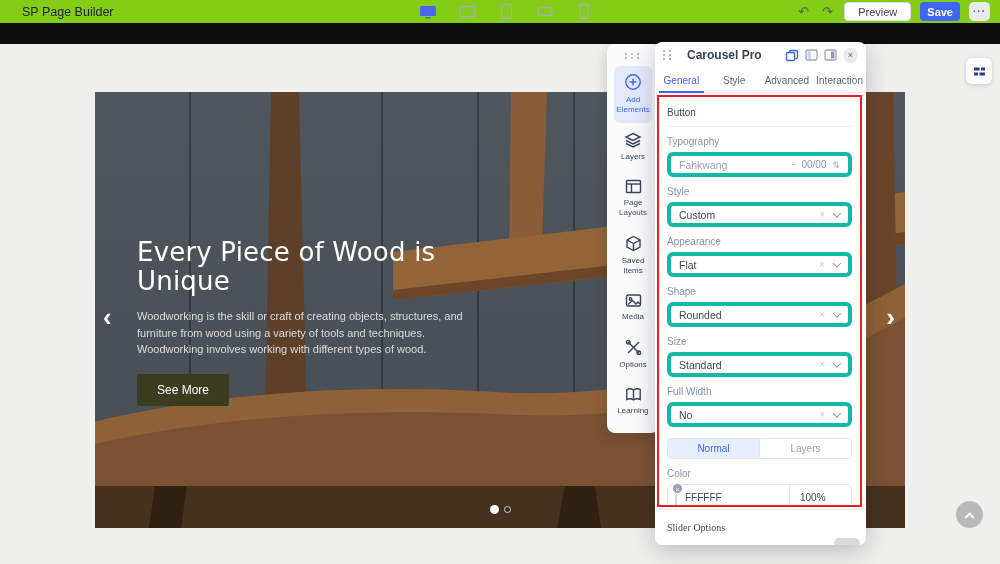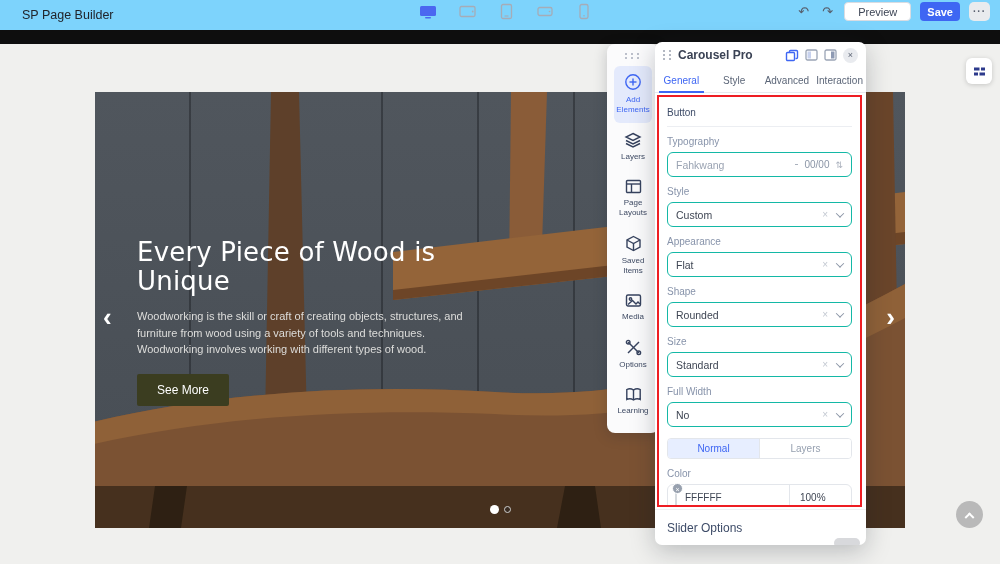--- a/index.html
+++ b/index.html
@@ -1,21 +1,21 @@
 <!DOCTYPE html>
 <html><head>
 <meta charset="utf-8">
 <style>
   * { margin:0; padding:0; box-sizing:border-box; }
   html,body { width:1000px; height:564px; overflow:hidden;
     font-family:"Liberation Sans", sans-serif; background:#f0f0ee; }
 
   
-  .topbar { position:absolute; left:0; top:0; width:1000px; height:30px;
-    background:#7dd3fc; display:flex; align-items:center; z-index:30; }
+  .topbar { position:absolute; left:0; top:0; width:1000px; height:23px;
+    background:#84cc16; display:flex; align-items:center; z-index:30; }
   .app-title { font-size:12.5px; color:#21242b; margin-left:22px; font-weight:400; }
   .device-group { position:absolute; left:418px; top:0; height:23px;
     display:flex; align-items:center; gap:19px; }
   .dev-btn { width:20px; height:16px; display:flex; align-items:center;
     justify-content:center; cursor:pointer; }
   .topbar-right { position:absolute; right:10px; top:0; height:23px;
     display:flex; align-items:center; gap:9px; }
   .undo-redo { font-size:13px; color:#565d6b; cursor:pointer; line-height:1; padding:0 2px; }
   .btn-preview { height:19px; padding:0 13px; border:1px solid #d9dce2; border-radius:4px;
     background:#fff; font-size:11px; color:#3c4454; display:flex; align-items:center; cursor:pointer; }
@@ -70,41 +70,41 @@
   .tb-item .lbl { font-size:8px; line-height:1.25; color:#3e4a63; text-align:center; }
   .tb-item svg { stroke:#37435f; fill:none; stroke-width:1.4; }
   .tb-item.active { background:#e4eafc; }
   .tb-item.active .lbl { color:#3e66f3; }
   .tb-item.active svg { stroke:#3e66f3; }
 
   
   .panel { position:absolute; left:655px; top:42px; width:211px; height:503px;
     background:#ffffff; border-radius:7px; box-shadow:0 6px 24px rgba(25,30,45,.25);
     z-index:50; overflow:hidden; display:flex; flex-direction:column; }
-  .panel-header { height:26px; display:flex; align-items:center; padding:0 8px; gap:5px; }
+  .panel-header { height:26px; display:flex; align-items:center; padding:0 8px; gap:14px; }
   .ph-drag { display:grid; grid-template-columns:repeat(2,4px); gap:2px; cursor:grab; }
   .ph-drag i { width:2px; height:2px; border-radius:50%; background:#9aa1ae; }
   .panel-title { font-size:12px; font-weight:700; color:#3a4254; flex:1; }
   .ph-icons { display:flex; align-items:center; gap:6px; }
   .ph-close { width:15px; height:15px; border-radius:50%; background:#e9ebef;
     display:flex; align-items:center; justify-content:center; font-size:9px;
     color:#5d6575; cursor:pointer; }
   .panel-tabs { display:flex; border-bottom:1px solid #e7e9ee; height:25px; }
   .ptab { flex:1; font-size:10px; color:#5c6678; display:flex; align-items:center;
     justify-content:center; cursor:pointer; position:relative; }
   .ptab.active { color:#3e66f3; }
   .ptab.active::after { content:""; position:absolute; left:4px; right:4px; bottom:-1px;
     height:2px; background:#3e66f3; }
   .panel-body { position:relative; flex:1; }
   .red-box { position:absolute; left:2px; right:4px; top:2px; bottom:38px;
     border:2px solid #ee1d23; padding:2px 8px 6px; overflow:hidden; }
   .sec-head { font-size:10px; color:#3e4c68; padding:8px 0 8px;
     border-bottom:1px solid #eceef2; cursor:pointer; }
   .f-label { font-size:10px; color:#8793aa; margin:9px 0 5px; }
-  .inputbox { height:25px; border:1px solid #14b8a6; border-radius:6px;
+  .inputbox { height:25px; border:4px solid #14b8a6; border-radius:6px;
     display:flex; align-items:center; padding:0 8px; background:#fff; cursor:pointer; }
   .typo-name { font-size:10.5px; color:#9aa3b2; flex:1; }
   .typo-dot { width:3px; height:1.5px; background:#aab1bd; margin:0 6px; }
   .typo-size { font-size:10px; color:#8b95a6; margin-right:6px; }
   .typo-step { font-size:9px; color:#aab1bd; }
   .dd-value { font-size:10.5px; color:#3f4654; flex:1; }
   .dd-x { font-size:10px; color:#c2c8d1; margin-right:9px; cursor:pointer; }
   .chev { width:6px; height:6px; border-right:1.5px solid #8b95a6;
     border-bottom:1.5px solid #8b95a6; transform:rotate(45deg) translate(-1px,-1px); }
   .seg { display:flex; height:21px; border:1px solid #e3e6eb; border-radius:4px;
@@ -118,21 +118,21 @@
   .swatch-wrap { position:relative; margin:0 8px 0 7px; }
   .swatch { width:24px; height:14px; border-radius:3px; border:1px solid #d6dade; cursor:pointer; }
   .swatch-clear { position:absolute; right:-6px; top:-6px; width:11px; height:11px;
     border-radius:50%; background:#97a0ae; color:#fff; font-size:7px; line-height:11px;
     text-align:center; cursor:pointer; border:1px solid #fff; }
   .hexval { font-size:10px; color:#3f4654; flex:1; }
   .pctcell { border-left:1px solid #e3e6eb; height:100%; display:flex; align-items:center;
     padding:0 10px; font-size:10px; color:#3f4654; min-width:62px; }
   .panel-footer { position:absolute; left:0; right:0; bottom:0; height:36px;
     border-top:1px solid #f0f1f4; display:flex; align-items:center; padding:0 12px;
-    font-size:12px; color:#3e4c68; cursor:pointer; }
+    font-size:10px; color:#3e4c68; cursor:pointer;font-family:Liberation Serif, serif; }
   .footer-pill { position:absolute; right:6px; bottom:-3px; width:26px; height:10px;
     border-radius:5px; background:#d8d9dc; }
 </style>
 </head>
 <body>
 
 <div class="topbar">
   <div class="app-title">SP Page Builder</div>
 
   <div class="device-group">

